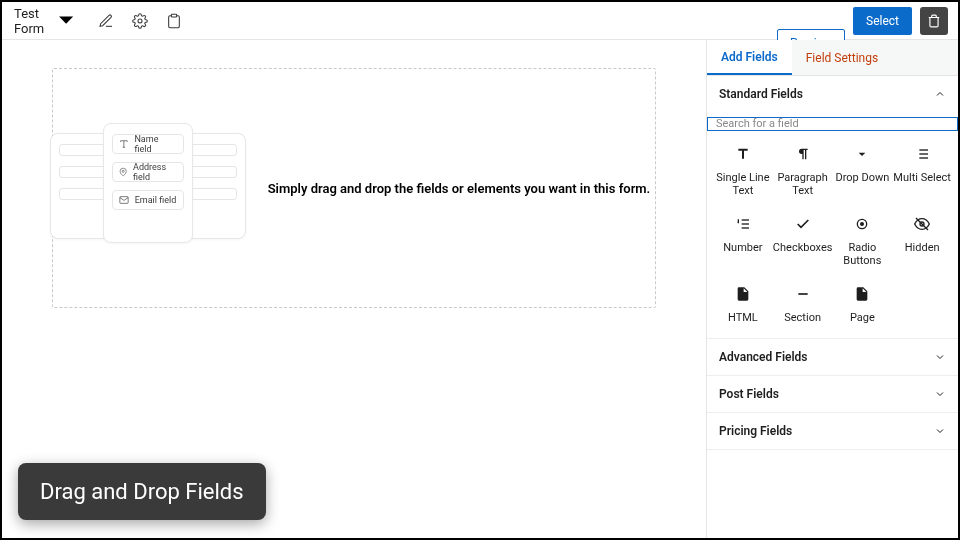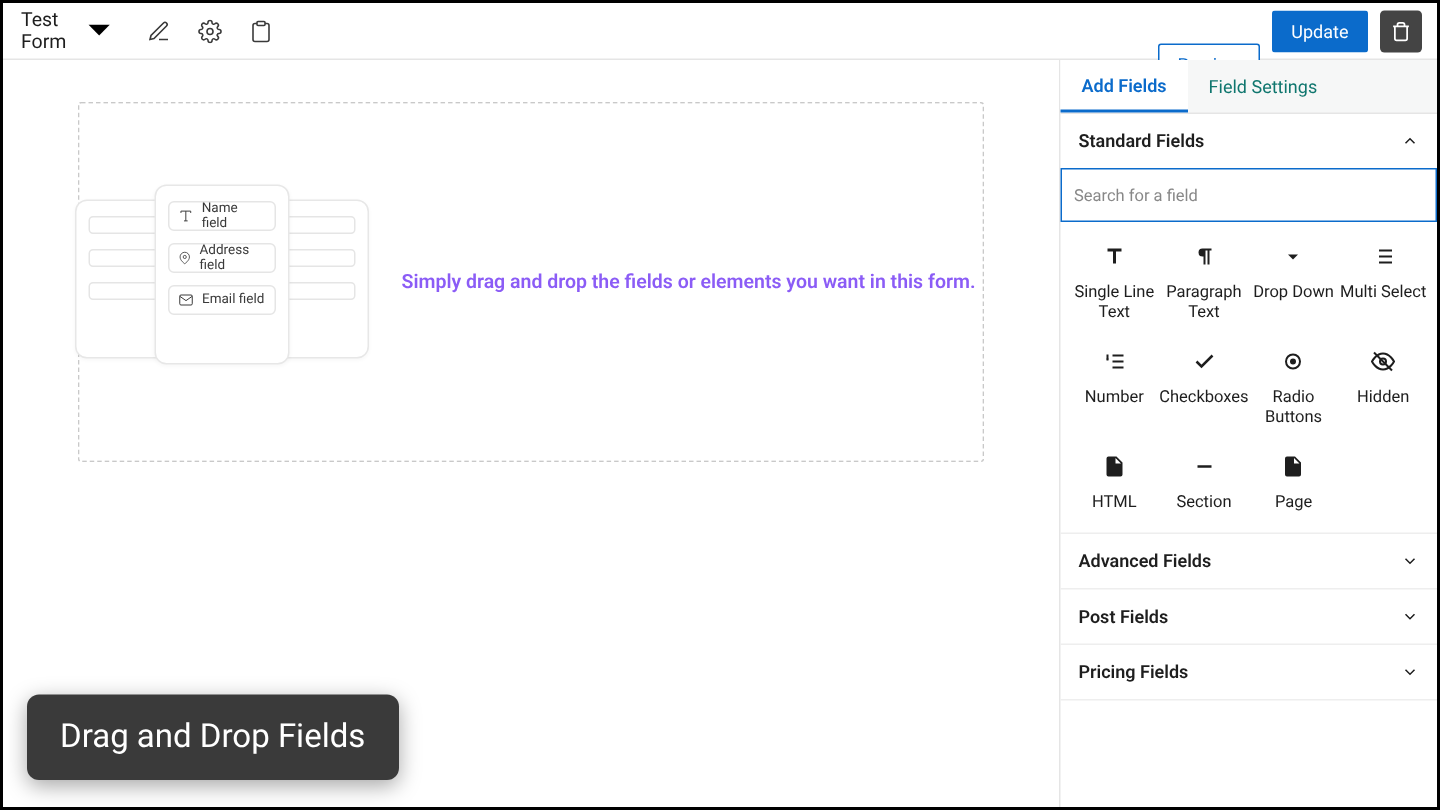--- a/index.html
+++ b/index.html
@@ -20,30 +20,30 @@
   .canvas { flex: 1; padding: 28px 50px; position: relative; }
   .dropzone { border: 1px dashed #c9c9c9; border-radius: 2px; height: 240px; display: flex; flex-direction: row; align-items: center; justify-content: center; gap: 30px; }
   .dz-illustration { position: relative; width: 180px; height: 130px; }
   .card { position: absolute; background: #fff; border: 1px solid #e7e7e7; border-radius: 8px; box-shadow: 0 1px 3px rgba(0,0,0,0.04); width: 80px; height: 106px; padding: 10px 8px; display: flex; flex-direction: column; gap: 10px; }
   .card .bar { height: 12px; border: 1px solid #e5e5e5; border-radius: 3px; }
   .card-left { left: -8px; top: 10px; }
   .card-right { right: -8px; top: 10px; }
   .card-center { left: 50%; transform: translateX(-50%); top: 0; width: 90px; height: 120px; z-index: 2; padding: 10px 8px; gap: 8px; }
   .chip { height: 20px; border: 1px solid #e5e5e5; border-radius: 4px; display: flex; align-items: center; gap: 6px; padding: 0 6px; font-size: 9px; color: #3a3a3a; }
   .chip svg { width: 10px; height: 10px; stroke: #3a3a3a; fill: none; stroke-width: 1.6; }
-  .dz-text { font-size: 13px; font-weight: 600; color: #8b5cf6; }
+  .dz-text { font-size: 13px; font-weight: 600; color: #000000; }
   .sidebar { width: 252px; border-left: 1px solid #e5e5e5; display: flex; flex-direction: column; background: #fff; }
   .tabs { height: 36px; display: flex; align-items: stretch; background: #f6f7f7; border-bottom: 1px solid #e5e5e5; }
-  .tab { padding: 0 14px; display: flex; align-items: center; font-size: 12px; color: #0f766e; cursor: pointer; }
+  .tab { padding: 0 14px; display: flex; align-items: center; font-size: 12px; color: #c2410c; cursor: pointer; }
   .tab.active { color: #0b6bcb; font-weight: 600; border-bottom: 2px solid #0b6bcb; background: #fff; }
   .accordion { border-bottom: 1px solid #eee; }
   .acc-header { height: 36px; display: flex; align-items: center; justify-content: space-between; padding: 0 12px; font-size: 12px; font-weight: 600; cursor: pointer; }
   .acc-header svg { width: 12px; height: 12px; stroke: #1e1e1e; fill: none; stroke-width: 2; }
   .search-wrap { padding: 0; }
-  .search { width: 100%; border: 1px solid #0b6bcb; outline: none; height: 36px; padding: 0 8px; font-size: 11px; }
+  .search { width: 100%; border: 1px solid #0b6bcb; outline: none; height: 14px; padding: 0 8px; font-size: 11px; }
   .search::placeholder { color: #888; }
   .field-grid { display: grid; grid-template-columns: repeat(4, 1fr); padding: 14px 6px 14px 6px; gap: 18px 0; }
   .field-item { display: flex; flex-direction: column; align-items: center; gap: 8px; cursor: grab; }
   .field-item .fi-icon { width: 18px; height: 18px; display: flex; align-items: center; justify-content: center; color: #1e1e1e; }
   .field-item .fi-icon svg { width: 16px; height: 16px; }
   .field-item .fi-label { font-size: 11px; color: #1e1e1e; text-align: center; }
   .toast { position: absolute; left: 16px; bottom: 18px; background: #3a3a3a; color: #fff; font-size: 22px; padding: 16px 22px; border-radius: 8px; box-shadow: 0 4px 14px rgba(0,0,0,0.35); }
 </style>
 </head>
 <body>
@@ -72,21 +72,21 @@
       </div>
       <div class="icon-btn">
         <svg viewBox="0 0 24 24">
             <rect x="8" y="2" width="8" height="4" rx="1"></rect>
             <path d="M16 4h2a2 2 0 0 1 2 2v14a2 2 0 0 1-2 2H6a2 2 0 0 1-2-2V6a2 2 0 0 1 2-2h2"></path>
           </svg>
       </div>
     </div>
     <div class="topbar-right">
       <button class="btn btn-outline">Preview</button>
-      <button class="btn btn-primary">Update</button>
+      <button class="btn btn-primary">Select</button>
       <div class="btn-danger-icon">
         <svg viewBox="0 0 24 24">
             <path d="M3 6h18M8 6V4a2 2 0 0 1 2-2h4a2 2 0 0 1 2 2v2m3 0v14a2 2 0 0 1-2 2H7a2 2 0 0 1-2-2V6h14z" stroke="#fff" fill="none" stroke-width="2"></path>
           </svg>
       </div>
     </div>
   </div>
 
   <div class="body">
 

